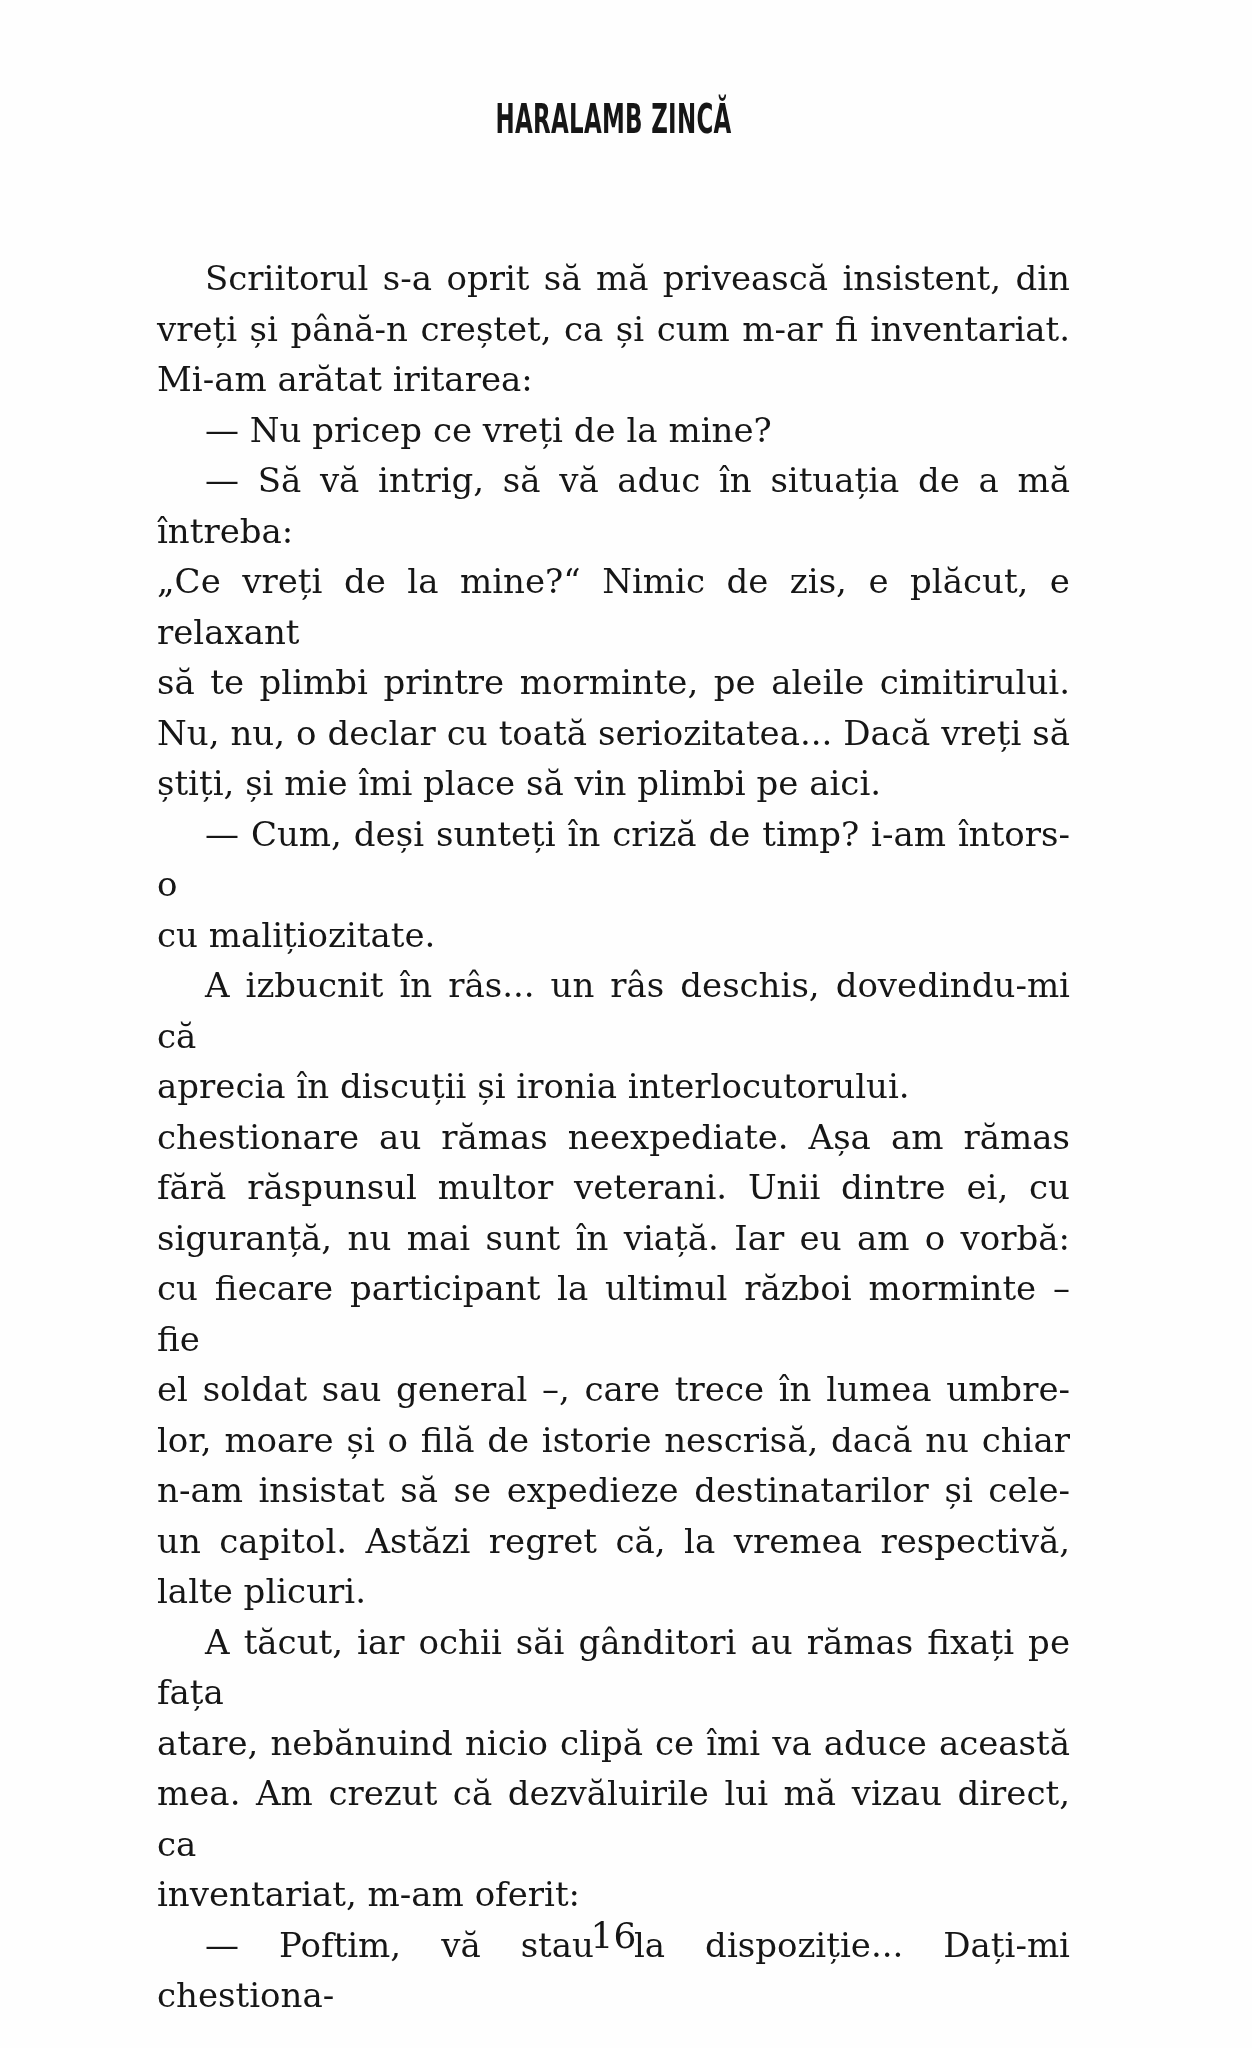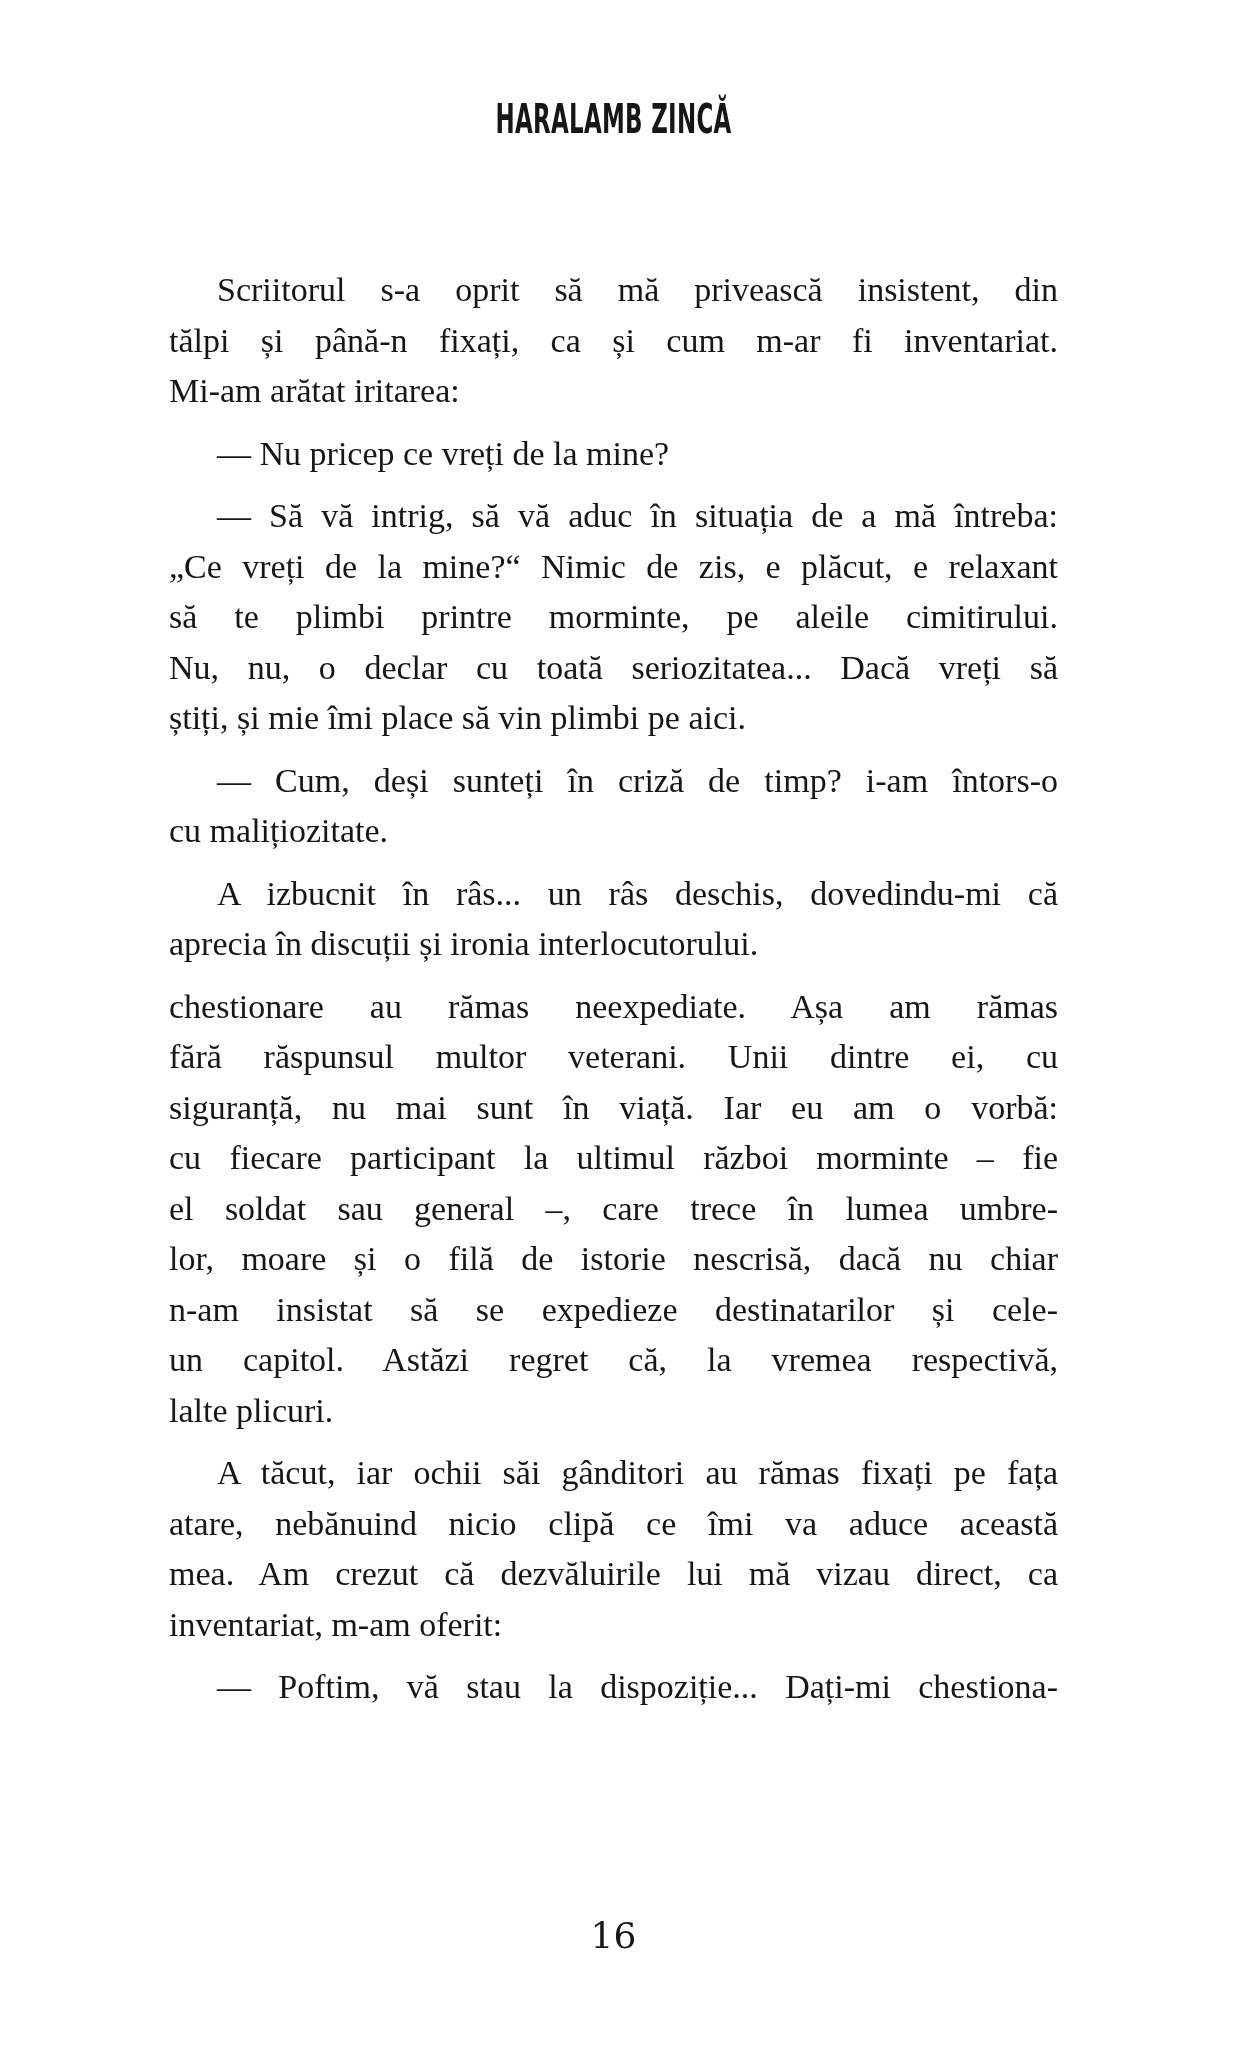--- a/index.html
+++ b/index.html
@@ -34,23 +34,22 @@
   }
   .body-text {
     position: absolute;
     top: 253px;
     left: 157px;
     width: 913px;
     font-size: 34px;
     line-height: 50.5px;
   }
   .para {
-    margin: 12px;
+    margin: 0;
     padding: 0;
-    font-family: Liberation Serif, serif;
   }
   .line {
     display: block;
   }
   .line.first {
     text-indent: 48px;
   }
   .line.just {
     text-align: justify;
     text-align-last: justify;
@@ -67,21 +66,21 @@
 </style>
 </head>
 <body>
 
 <div class="page">
   <div class="running-header">HARALAMB ZINCĂ</div>
 
   <div class="body-text" id="body-text">
       <p class="para">
         <span class="line first just">Scriitorul s-a oprit să mă privească insistent, din</span>
-        <span class="line just">tălpi și până-n fixați, ca și cum m-ar fi inventariat.</span>
+        <span class="line just">vreți și până-n creștet, ca și cum m-ar fi inventariat.</span>
         <span class="line">Mi-am arătat iritarea:</span>
       </p>
       <p class="para">
         <span class="line first">— Nu pricep ce vreți de la mine?</span>
       </p>
       <p class="para">
         <span class="line first just">— Să vă intrig, să vă aduc în situația de a mă întreba:</span>
         <span class="line just">„Ce vreți de la mine?“ Nimic de zis, e plăcut, e relaxant</span>
         <span class="line just">să te plimbi printre morminte, pe aleile cimitirului.</span>
         <span class="line just">Nu, nu, o declar cu toată seriozitatea... Dacă vreți să</span>

